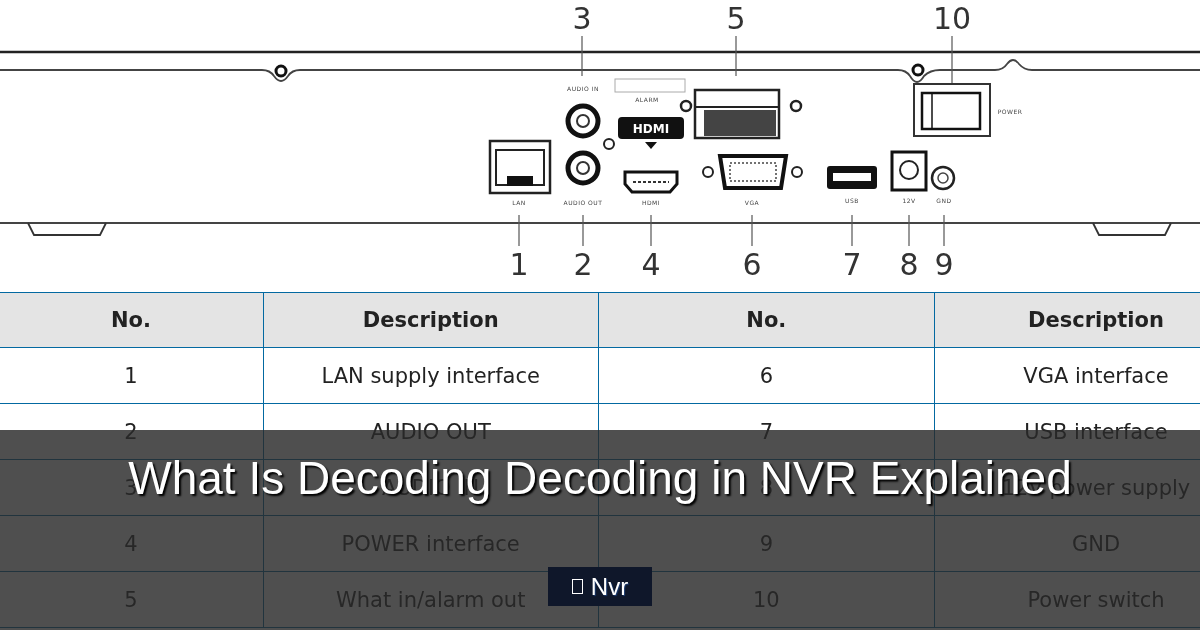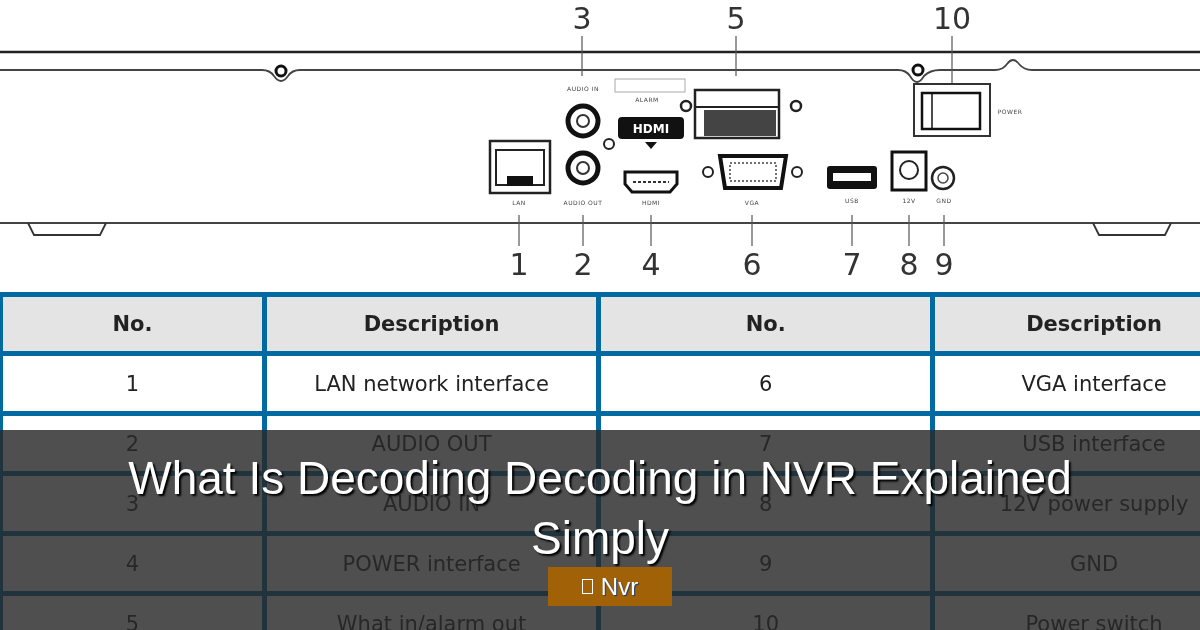--- a/index.html
+++ b/index.html
@@ -3,28 +3,28 @@
 <meta charset="utf-8">
 <style>
   html, body { margin:0; padding:0; }
   body { width:1200px; height:630px; overflow:hidden; background:#ffffff; position:relative; font-family:"DejaVu Sans", sans-serif; }
   .stage { position:absolute; left:0; top:0; width:1200px; height:630px; }
   .diagram { position:absolute; left:0; top:0; width:1200px; height:290px; }
   .callout-num { position:absolute; font-family:"DejaVu Sans", sans-serif; font-size:30px; color:#333; line-height:1; transform:translateX(-50%); }
   .port-label { position:absolute; font-size:6px; color:#444; transform:translateX(-50%); letter-spacing:0.5px; white-space:nowrap; }
 
   table.spec { position:absolute; left:-2px; top:292px; width:1260px; border-collapse:collapse; font-family:"DejaVu Sans", sans-serif; color:#222; }
-  table.spec th, table.spec td { border:5px solid #0369a1; text-align:center; font-size:21px; height:55px; padding:0; }
+  table.spec th, table.spec td { border:1px solid #0369a1; text-align:center; font-size:21px; height:55px; padding:0; }
   table.spec th { background:#e4e4e4; font-weight:bold; height:54px; }
   table.spec td { background:#ffffff; }
   .c1 { width:265px; } .c2 { width:335px; } .c3 { width:337px; } .c4 { width:323px; }
 
   .overlay { position:absolute; left:0; top:430px; width:1200px; height:200px; background:rgba(40,40,40,0.82); }
   .title { position:absolute; left:0; top:448px; width:1200px; text-align:center; color:#ffffff; font-family:"Liberation Sans", sans-serif; font-size:46px; line-height:60px; text-shadow:2px 2px 2px #000; }
-  .tag { position:absolute; left:548px; top:567px; width:124px; height:39px; background:#a16207; color:#fff; display:flex; align-items:center; justify-content:center; gap:8px; font-family:"Liberation Sans", sans-serif; font-size:24px; text-shadow:1px 1px 1px #1a3a70; }
+  .tag { position:absolute; left:548px; top:567px; width:104px; height:39px; background:#0f172a; color:#fff; display:flex; align-items:center; justify-content:center; gap:8px; font-family:"Liberation Sans", sans-serif; font-size:24px; text-shadow:1px 1px 1px #1a3a70; }
   .tag-icon { display:inline-block; width:11px; height:15px; border:1.5px solid #fff; box-sizing:border-box; }
 </style>
 </head>
 <body>
 
 <div class="stage">
 
   <div class="diagram">
     <svg width="1200" height="290" viewBox="0 0 1200 290">
 
@@ -142,21 +142,21 @@
       <tr>
         <th class="c1">No.</th>
         <th class="c2">Description</th>
         <th class="c3">No.</th>
         <th class="c4">Description</th>
       </tr>
     </thead>
     <tbody>
       <tr>
         <td>1</td>
-        <td>LAN network interface</td>
+        <td>LAN supply interface</td>
         <td>6</td>
         <td>VGA interface</td>
       </tr>
       <tr>
         <td>2</td>
         <td>AUDIO OUT</td>
         <td>7</td>
         <td>USB interface</td>
       </tr>
       <tr>
@@ -176,19 +176,18 @@
         <td>What in/alarm out</td>
         <td>10</td>
         <td>Power switch</td>
       </tr>
     </tbody>
   </table>
 
   <div class="overlay"></div>
   <div class="title">
     <div>What Is Decoding Decoding in NVR Explained</div>
-    <div>Simply</div>
   </div>
   <div class="tag">
     <span class="tag-icon"></span>
     <span>Nvr</span>
   </div>
 </div>
 
 </body></html>

